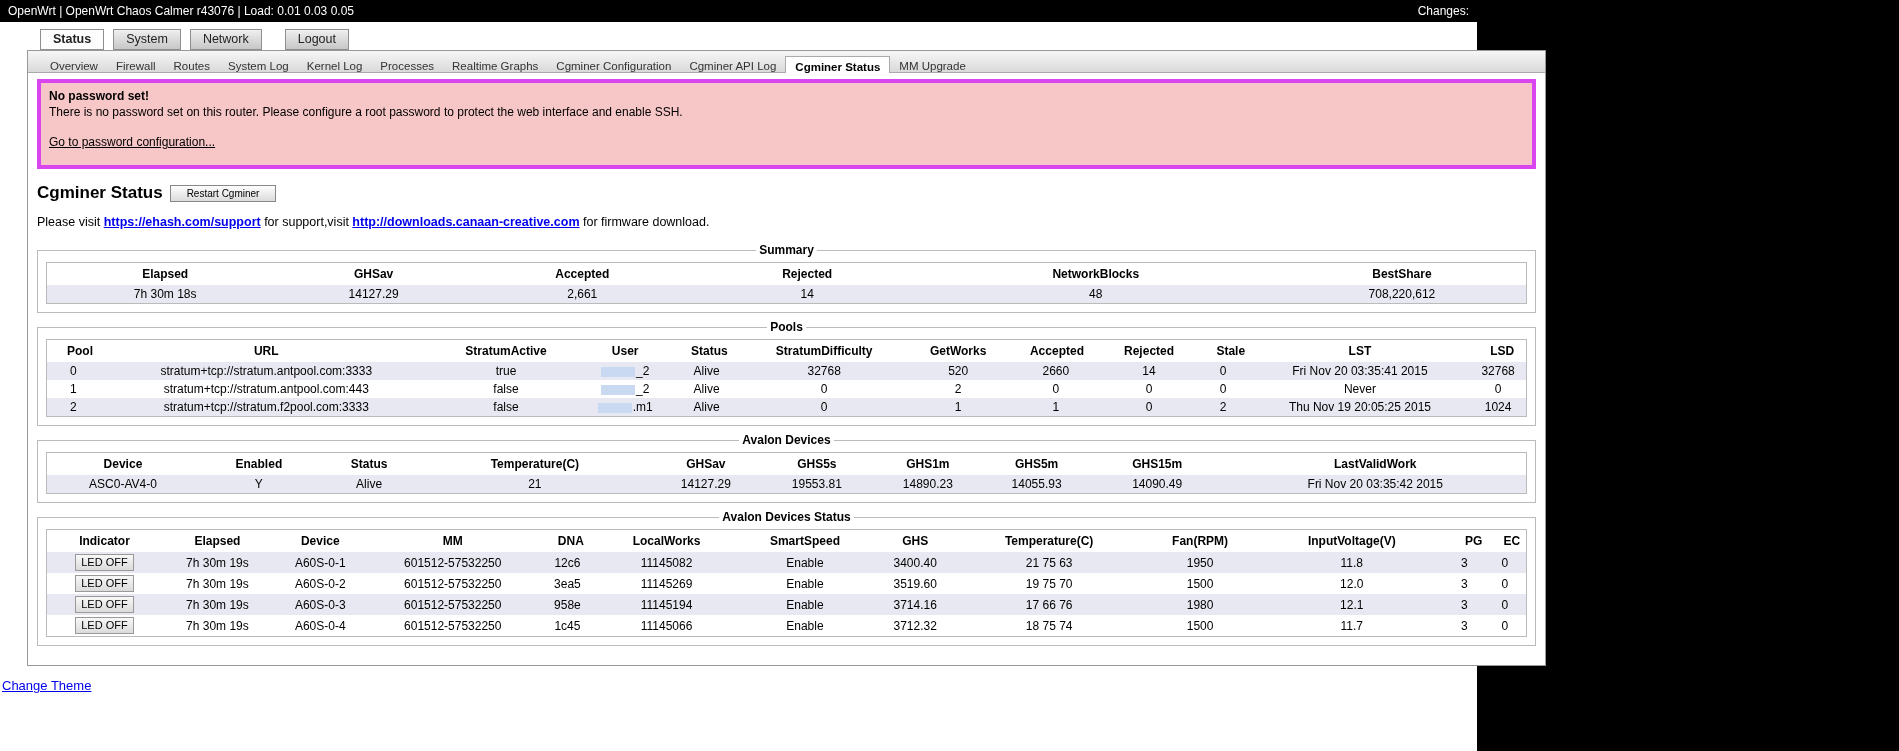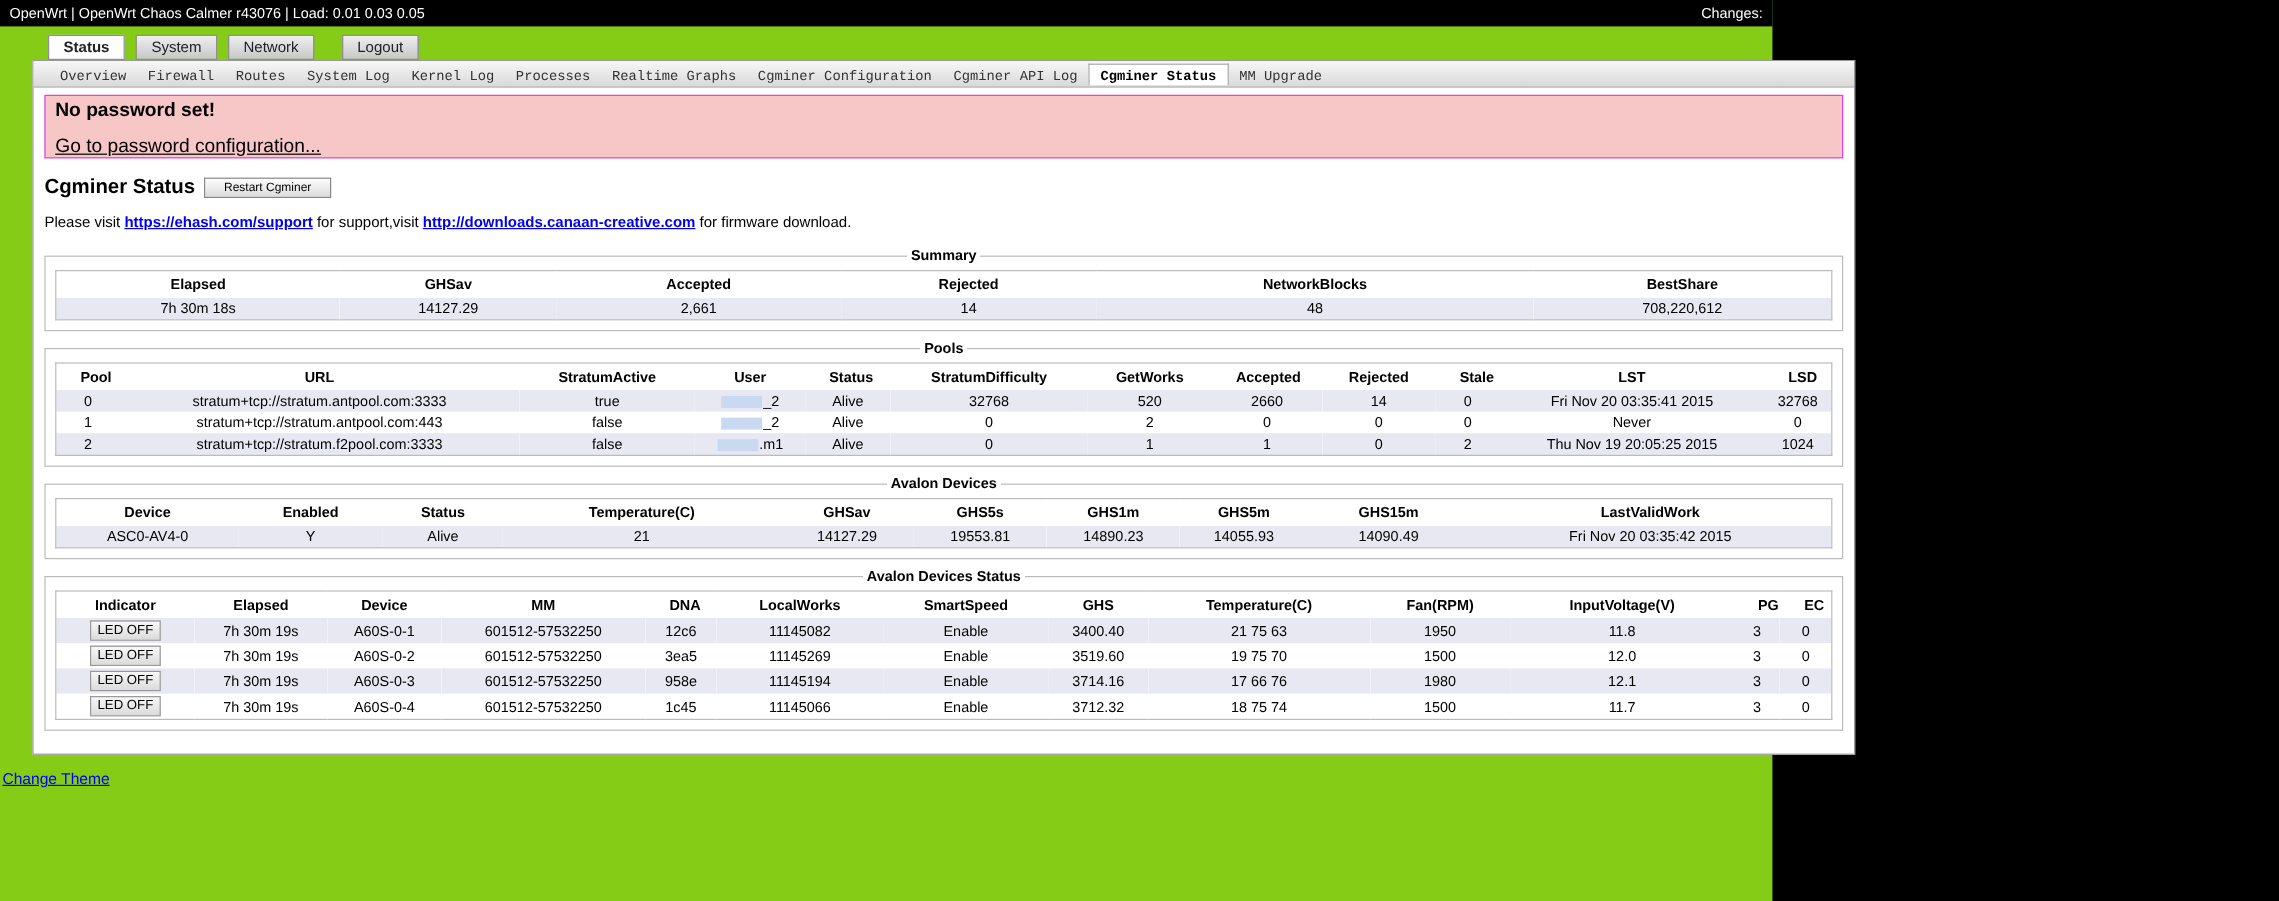--- a/index.html
+++ b/index.html
@@ -1,21 +1,21 @@
 <!DOCTYPE html>
 <html><head>
 <meta charset="utf-8">
 <style>
   * { box-sizing: border-box; }
   html,body { margin:0; padding:0; }
   body {
     width:1899px; height:751px; background:#000; overflow:hidden; position:relative;
     font-family:"Liberation Sans", sans-serif; color:#000;
   }
-  .viewport { position:absolute; left:0; top:0; width:1477px; height:751px; background:#84cc16; }
+  .viewport { position:absolute; left:0; top:0; width:1477px; height:751px; background:#ffffff; }
 
   
   .topbar {
     height:22px; background:#000; color:#FFF; font-size:12px;
     display:flex; align-items:center; justify-content:space-between; padding:0 8px;
   }
   .topbar a { color:#FFF; text-decoration:none; cursor:pointer; }
 
   .page { margin-left:27px; width:1519px; }
 
@@ -25,34 +25,34 @@
     padding:2px 12px; margin-right:9px; font-size:12.5px; line-height:15px; color:#222;
     background:linear-gradient(#EFEFEF,#C7C7C7); border:1px solid #8F8F8F; cursor:pointer;
   }
   .main-tab.active { background:#FDFDFD; font-weight:bold; }
   .main-tab:last-child { margin-left:14px; }
 
   .container { border:1px solid #999; background:#FFF; }
 
   
   .sub-tabs {
-    display:flex; align-items:center; height:22px; padding-left:13px;
-    background:linear-gradient(#F7F7F7,#D9D9D9); border-bottom:1px solid #AAA;font-family:Liberation Mono, monospace;
+    display:flex; align-items:flex-end; height:22px; padding-left:13px;
+    background:linear-gradient(#F7F7F7,#D9D9D9); border-bottom:1px solid #AAA;
   }
   .sub-tab { font-size:11.5px; padding:5px 9px 0; color:#333; cursor:pointer; white-space:nowrap; }
   .sub-tab.active {
     background:#FFF; font-weight:bold; color:#000;
     border:1px solid #AAA; border-bottom:none; margin-bottom:-1px; padding-top:4px;
   }
 
   .content { padding:6px 9px 12px; }
 
   
   .warning {
-    background:#F7C6C6; border:1px solid #d946ef; padding:5px 8px 0; font-size:16px;
+    background:#F7C6C6; border:4px solid #d946ef; padding:5px 8px 15px; font-size:12px;
     margin-bottom:14px; line-height:16px;
   }
   .warn-title { font-weight:bold; }
   .warn-link { color:#000; text-decoration:underline; cursor:pointer; display:inline-block; margin-top:14px; }
 
   .title-row { display:flex; align-items:center; gap:7px; margin:2px 0 12px; }
   h2.page-title { font-size:17px; margin:0; font-weight:bold; }
 
   .btn {
     font-family:inherit; font-size:10px; padding:2px 16px; cursor:pointer;
@@ -113,20 +113,21 @@
           <span class="sub-tab">Cgminer Configuration</span>
           <span class="sub-tab">Cgminer API Log</span>
           <span class="sub-tab active">Cgminer Status</span>
           <span class="sub-tab">MM Upgrade</span>
         </div>
 
       <div class="content">
 
         <div class="warning">
           <div class="warn-title">No password set!</div>
+          <div>There is no password set on this router. Please configure a root password to protect the web interface and enable SSH.</div>
           <a class="warn-link">Go to password configuration...</a>
         </div>
 
         <div class="title-row">
           <h2 class="page-title">Cgminer Status</h2>
           <button class="btn">Restart Cgminer</button>
         </div>
 
         <p class="support"><span>Please visit </span><a class="blue">https://ehash.com/support</a><span> for support,visit </span><a class="blue">http://downloads.canaan-creative.com</a><span> for firmware download.</span></p>
 

